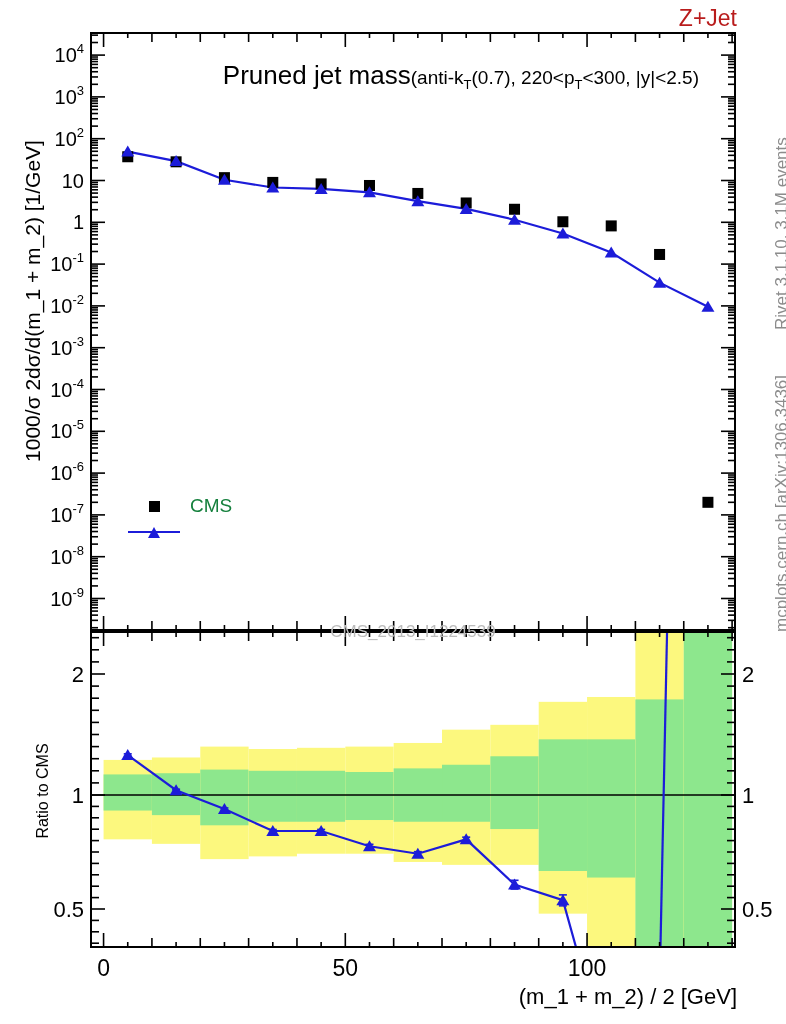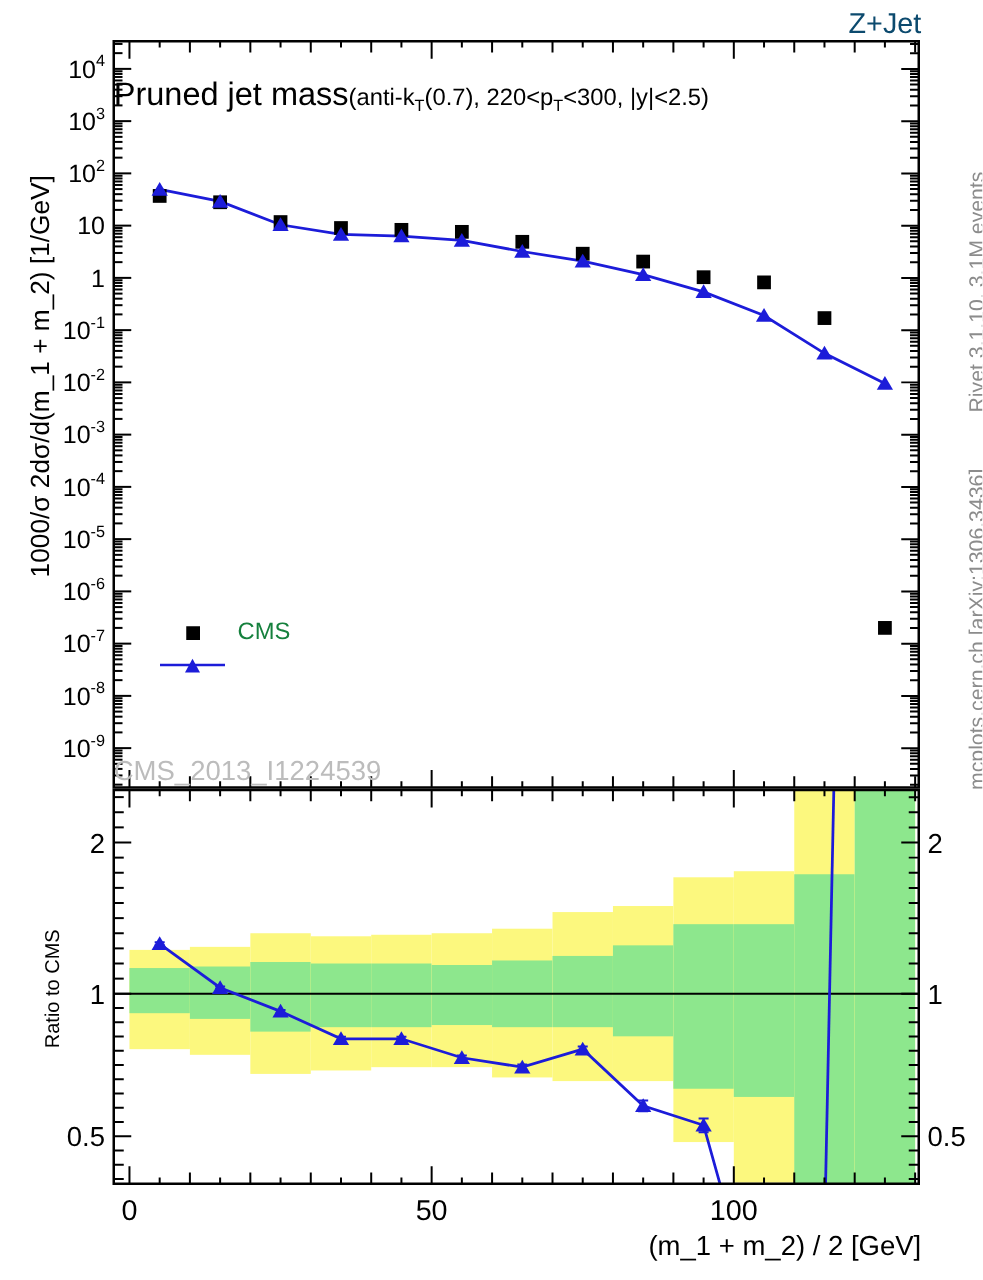--- a/index.html
+++ b/index.html
@@ -1,33 +1,33 @@
 <!DOCTYPE html>
 <html><head>
 <meta charset="utf-8">
 <style>
   html,body{margin:0;padding:0;background:#fff;}
   #figure{position:relative;width:786px;height:1024px;background:#fff;
           font-family:"Liberation Sans",sans-serif;overflow:hidden;}
   #plot-svg{position:absolute;left:0;top:0;}
   .abs{position:absolute;white-space:nowrap;}
   .header-left{left:104px;top:5px;font-size:23px;color:#000;}
-  .header-right{right:49px;top:5px;font-size:23px;color:#0c4a6e;}
-  .plot-title{left:91px;top:60px;width:608px;text-align:left;color:#000;}
+  .header-right{right:49px;top:5px;font-size:23px;color:#b91c1c;}
+  .plot-title{left:91px;top:60px;width:608px;text-align:right;color:#000;}
   .plot-title .big{font-size:26px;}
   .plot-title .small{font-size:19px;}
   .plot-title sub{font-size:13px;}
   .ytitle{left:-132px;top:289px;width:330px;text-align:center;font-size:21px;color:#000;
           transform:rotate(-90deg);}
   .ratio-ytitle{left:-22px;top:782px;width:130px;text-align:center;font-size:16px;color:#000;
           transform:rotate(-90deg);}
   .credit{font-size:17px;color:#8c8c8c;transform:rotate(-90deg);transform-origin:left top;}
   .credit-top{left:772px;top:330px;}
   .credit-bottom{left:772px;top:632px;}
-  .watermark{left:91px;top:604px;width:644px;font-size:22px;color:#bcbcbc;}
+  .watermark{left:91px;top:622px;width:644px;text-align:center;font-size:17px;color:#bcbcbc;}
   .xtitle{right:49px;top:984px;font-size:22px;color:#000;}
   .legend{left:126px;top:493px;}
   .legend-row{display:flex;align-items:center;height:26px;}
   .legend-marker-cell{width:56px;display:flex;align-items:center;justify-content:center;position:relative;}
   .legend-label{margin-left:8px;font-size:19px;color:#15803d;}
   .sq-marker{width:11px;height:11px;background:#000;}
   .line-marker{position:absolute;left:2px;top:50%;width:52px;height:2.2px;margin-top:-1px;}
   .tri-marker{position:relative;z-index:1;width:0;height:0;
     border-left:6.5px solid transparent;border-right:6.5px solid transparent;}
 </style>

